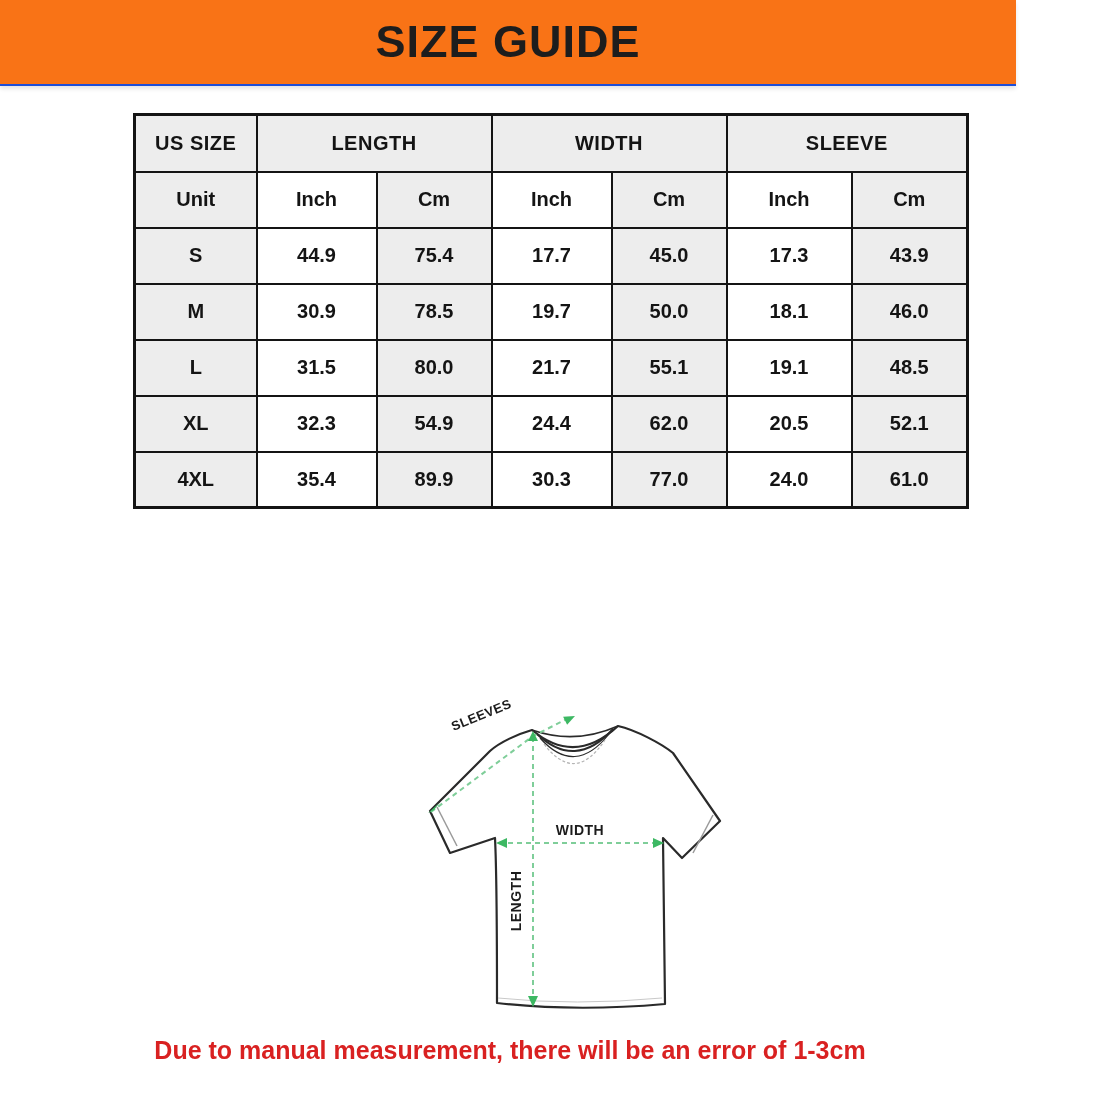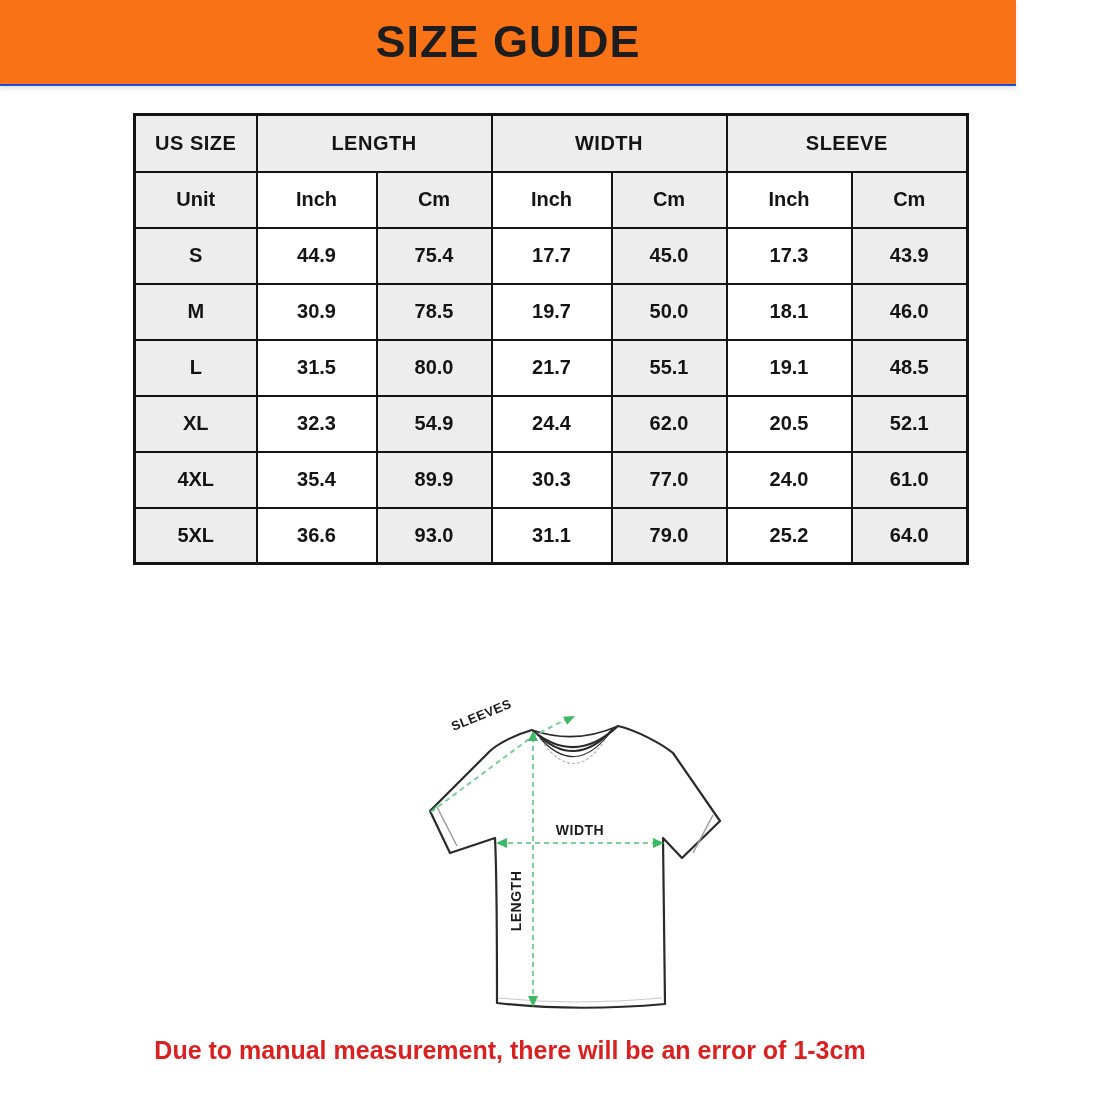--- a/index.html
+++ b/index.html
@@ -108,29 +108,20 @@
   </tr>
   <tr>
     <td class="gray">4XL</td>
     <td>35.4</td>
     <td class="gray">89.9</td>
     <td>30.3</td>
     <td class="gray">77.0</td>
     <td>24.0</td>
     <td class="gray">61.0</td>
   </tr>
-  <tr>
-    <td class="gray">5XL</td>
-    <td>36.6</td>
-    <td class="gray">93.0</td>
-    <td>31.1</td>
-    <td class="gray">79.0</td>
-    <td>25.2</td>
-    <td class="gray">64.0</td>
-  </tr>
 </tbody>
   </table>
 
 <div class="shirt-wrap">
   <svg width="360" height="348" viewBox="0 0 360 348" xmlns="http://www.w3.org/2000/svg">
 
     <path d="M132,42
          C118,46 100,54 90,63
          L30,123 L50,165 L95,150
          C96,170 97,190 97,315

